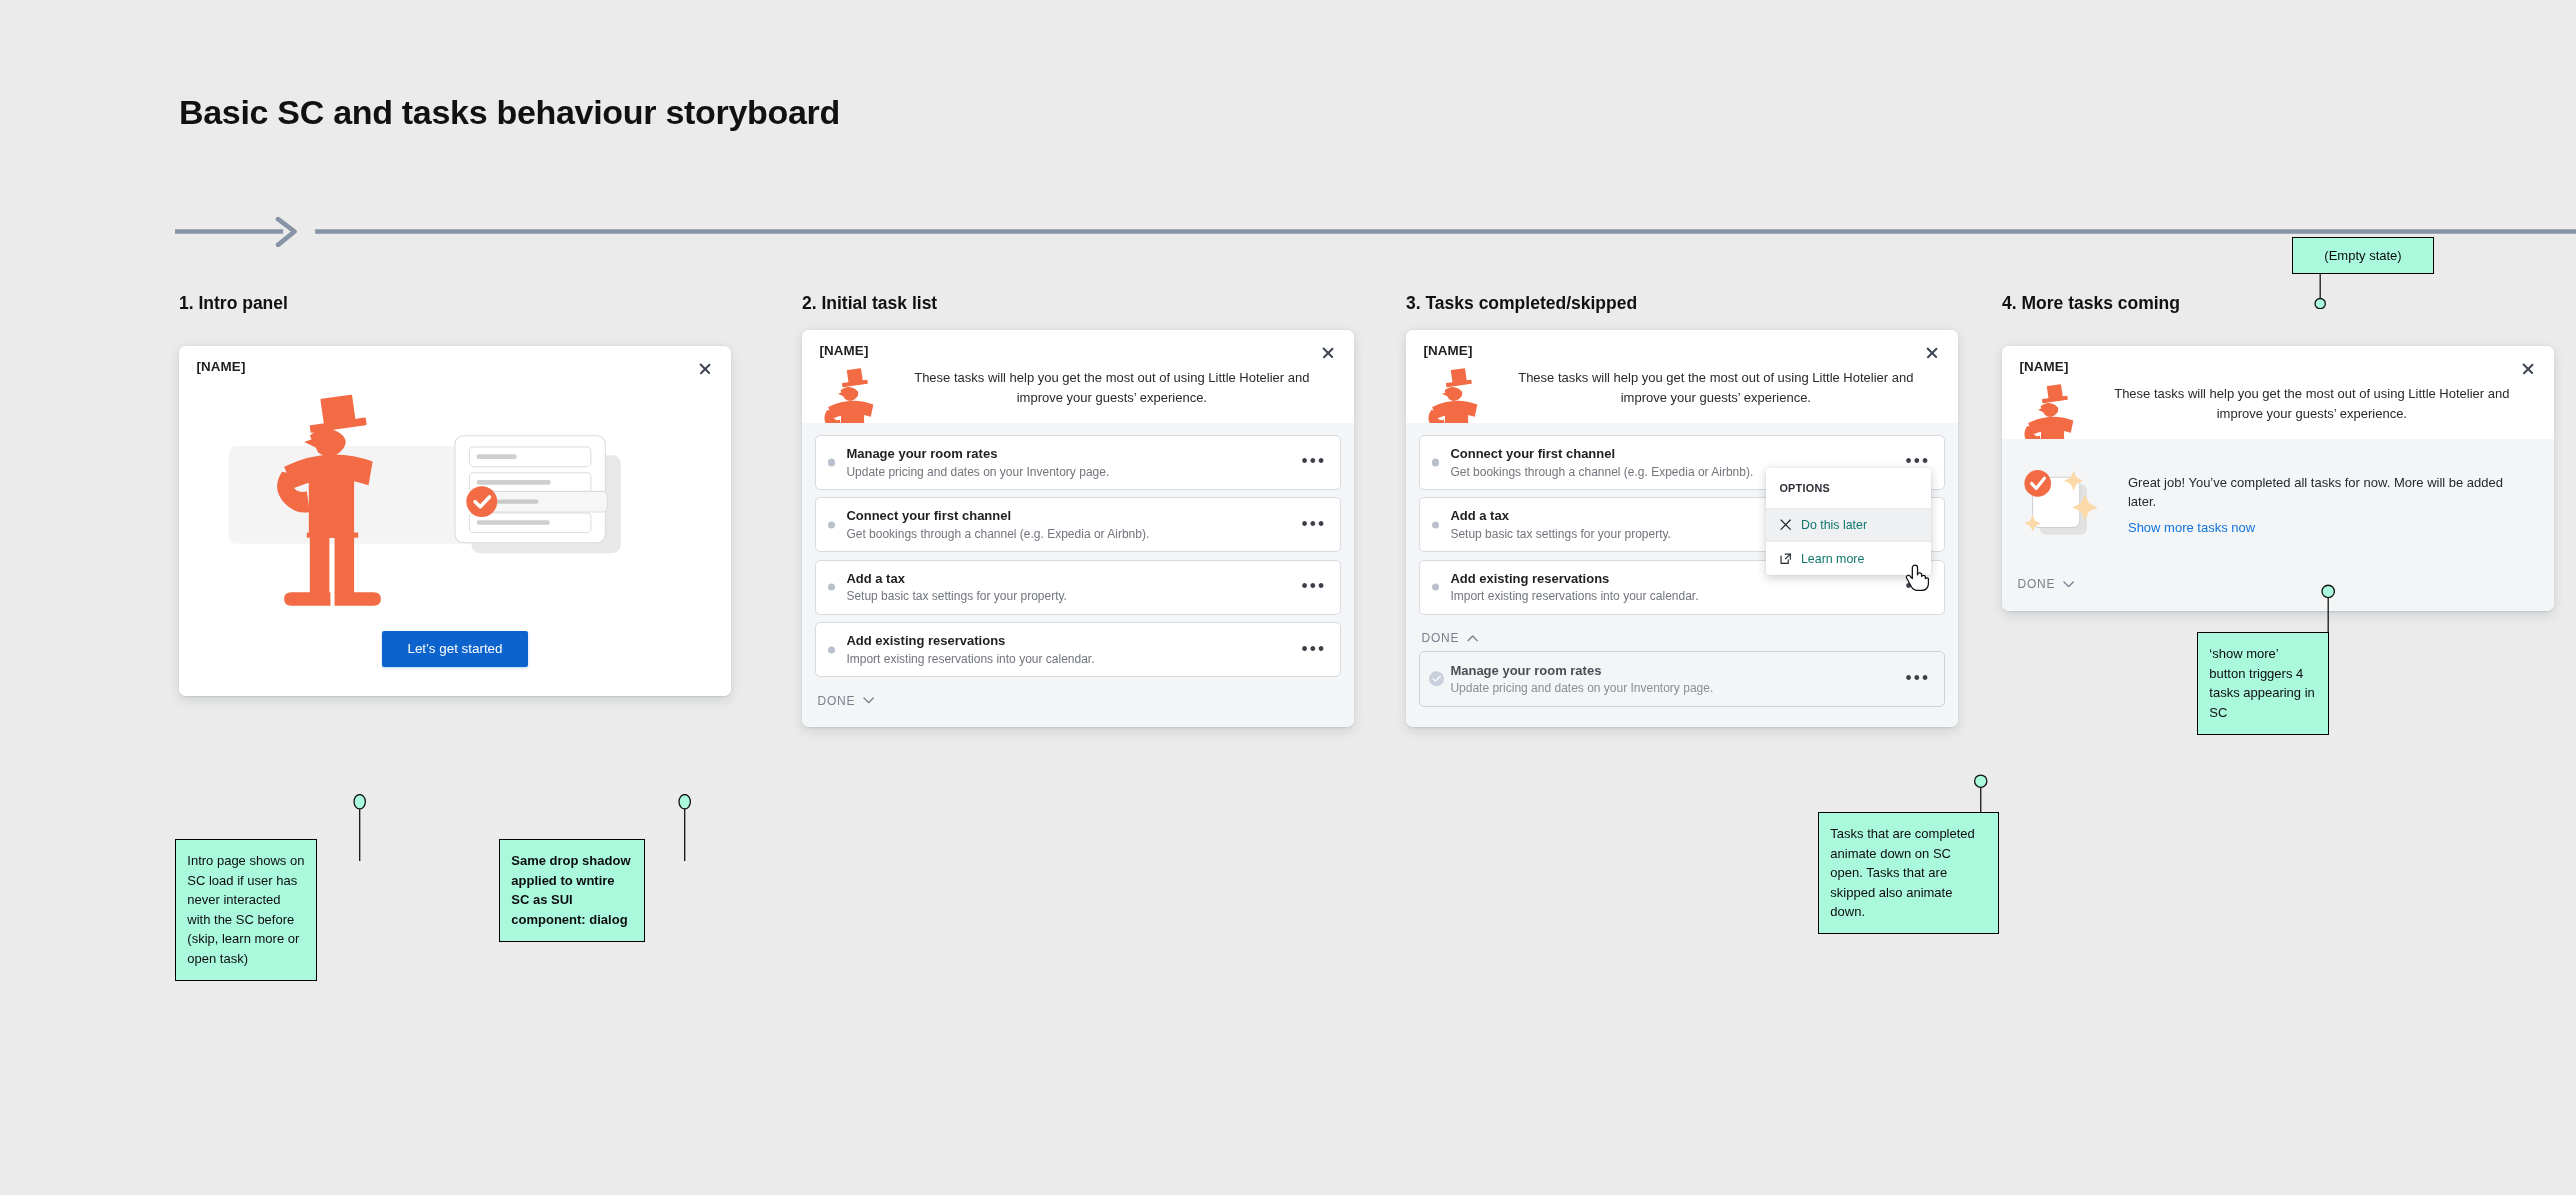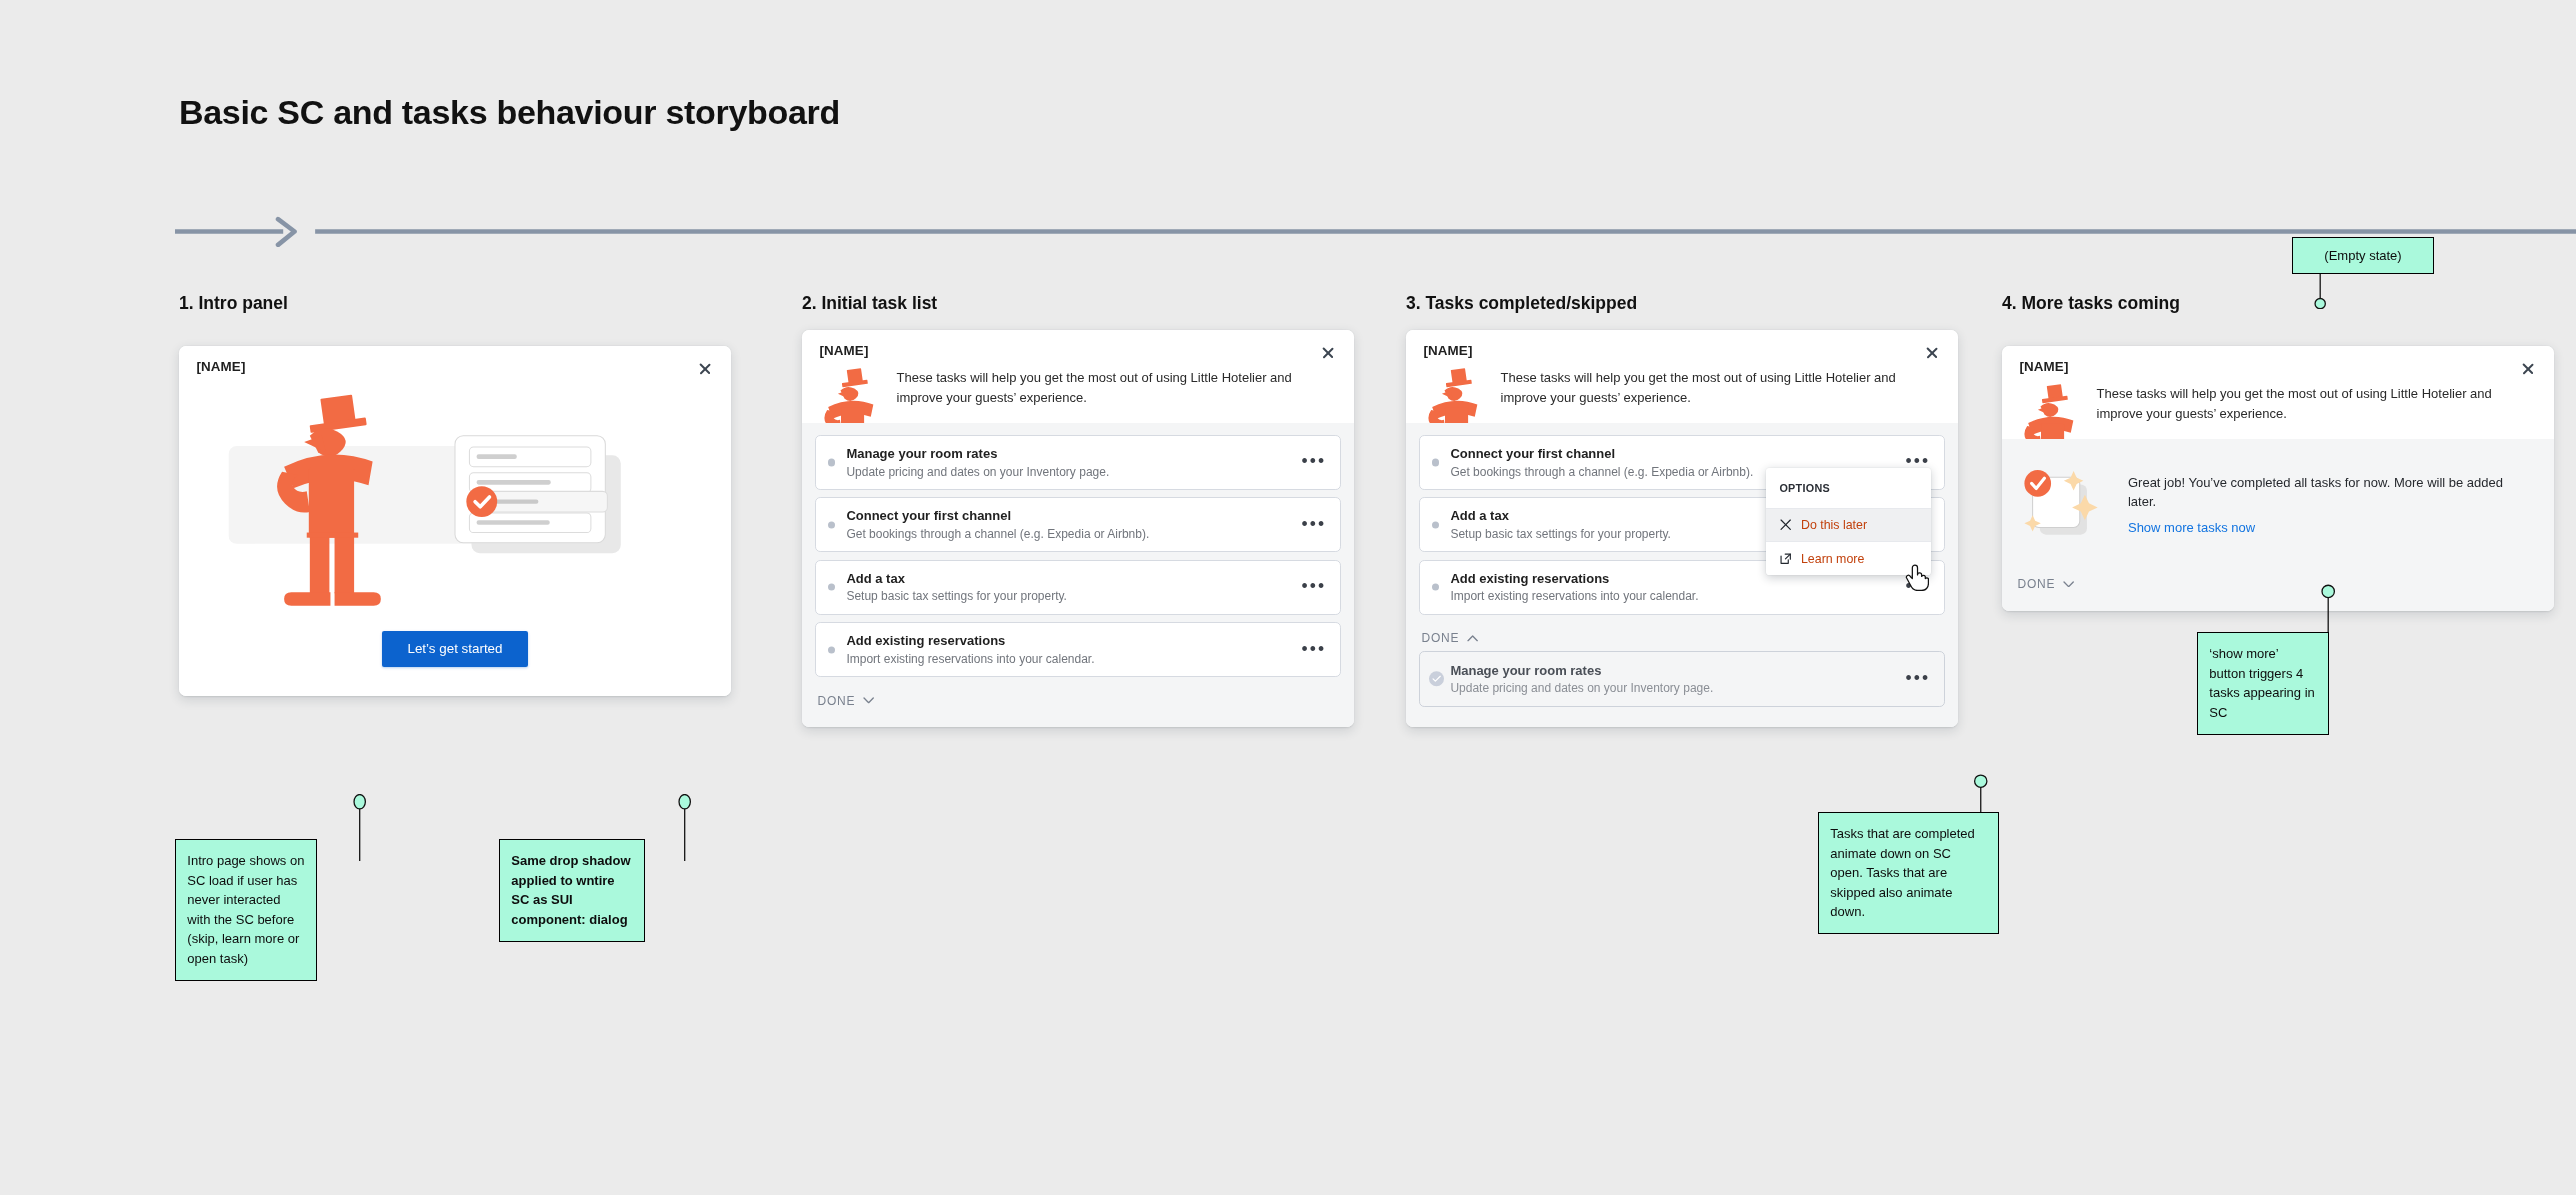--- a/index.html
+++ b/index.html
@@ -33,21 +33,21 @@
 
   
   .sc {
     position: absolute;
     width: 552px;
     background: #ffffff;
     border-radius: 7.2px;
     box-shadow: 0 3.1px 10.3px rgba(35,47,63,.14), 0 0.5px 1.5px rgba(35,47,63,.10);
     overflow: hidden;
   }
-  .sc-head { padding: 13.4px 17.5px 0 17.5px; background:#fff; }
+  .sc-head { padding: 13.4px 17.5px 0 17.5px; background:#fff;text-align:center; }
   .sc-titlebar { display:flex; align-items:flex-start; justify-content:space-between; }
   .sc-name { font-size: 13.4px; font-weight: 700; color:#1f1f1f; letter-spacing:0.1px; }
   .x-icon { width: 17.5px; height: 17.5px; flex:0 0 17.5px; position:relative; cursor:pointer; }
   .x-icon:before, .x-icon:after {
     content:""; position:absolute; left:1.5px; top:8.2px; width:14.4px; height:1.5px;
     background:#3d4651; border-radius:1px;
   }
   .x-icon:before { transform: rotate(45deg); }
   .x-icon:after  { transform: rotate(-45deg); }
 
@@ -100,21 +100,21 @@
   .options-pop {
     position:absolute;
     width: 165px;
     background:#ffffff;
     border-radius: 3.1px;
     box-shadow: 0 2.6px 9.3px rgba(28,36,48,.22), 0 0 0 0.5px rgba(28,36,48,.05);
     overflow:hidden;
     z-index: 30;
   }
   .options-pop .opt-head { font-size:10.8px; font-weight:700; letter-spacing:0.3px; color:#2a2e35; padding: 14.4px 13.4px 13.4px 13.4px; }
-  .opt-item { display:flex; gap:8.2px; padding: 9.3px 13.4px; font-size:12.4px; color:#c2410c; border-top:0.5px solid #e7e9ed; cursor:pointer; }
+  .opt-item { display:flex; gap:8.2px; padding: 9.3px 13.4px; font-size:12.4px; color:#0f766e; border-top:0.5px solid #e7e9ed; cursor:pointer; }
   .opt-item.hover { background:#eff0f2; }
   .opt-ico { width:13.4px; height:13.4px; flex:0 0 13.4px; position:relative; }
   .opt-ico svg { display:block; }
   .cursor-hand { position:absolute; z-index:40; }
 
   
   .empty-state { display:flex; align-items:flex-start; padding: 17.5px 10.3px 17.5px 7.2px; gap: 13.4px; }
   .empty-illus { width: 92px; flex:0 0 92px; height: 82px; position:relative; }
   .empty-illus svg { position:absolute; left:0; top:0; }
   .empty-text { padding-top: 6.2px; }

